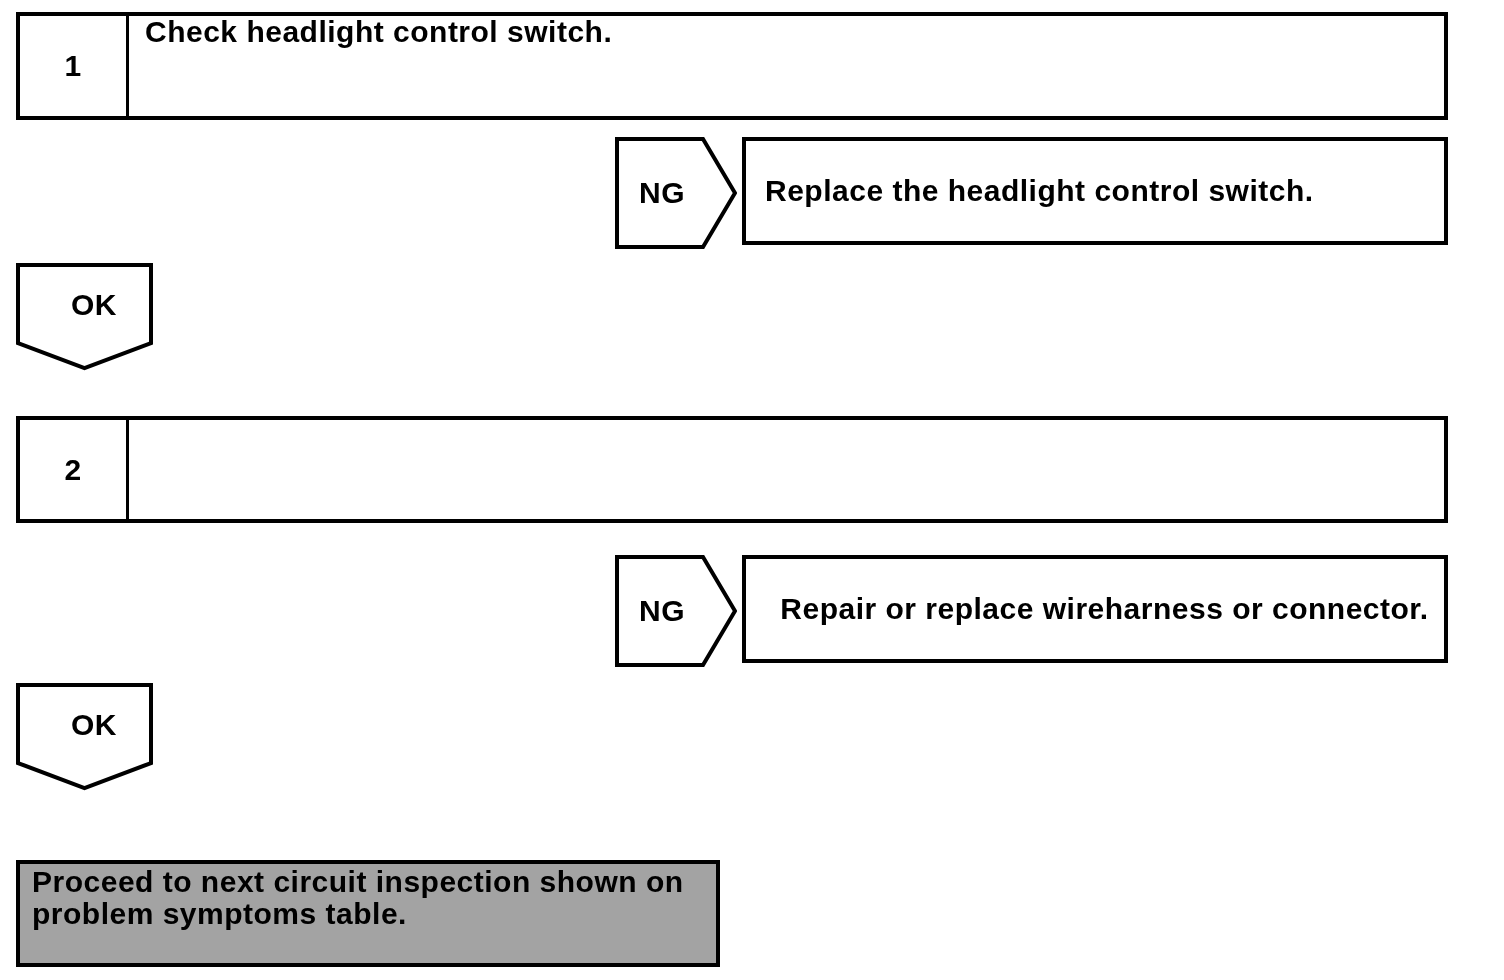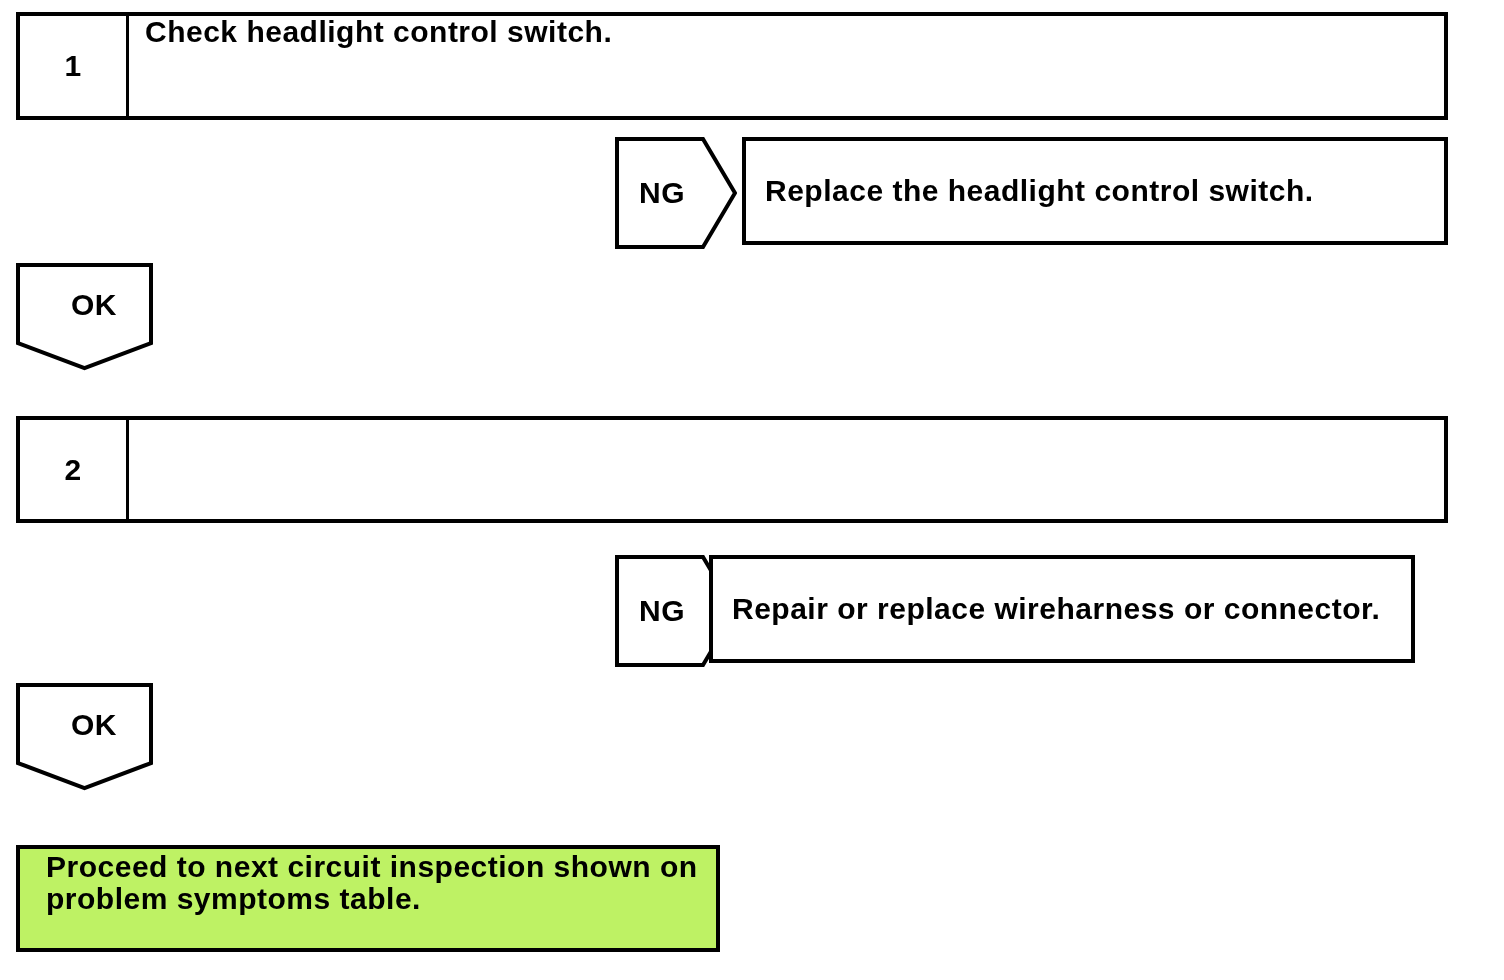--- a/index.html
+++ b/index.html
@@ -37,22 +37,23 @@
   .connector svg { display:block; }
   .connector .lbl {
     position:absolute; left:0; top:0;
     display:flex; align-items:center; justify-content:center;
   }
   .ng-lbl { width:94px; height:112px; }
   .ok-lbl { width:156px; height:84px; }
 
   
   .final-box {
-    border:4px solid #000; background:#bef264;
-    padding:2px 6px 0 26px;
+    border:4px solid #000; background:#a3a3a3;
+    padding:2px 6px 0 12px;
+    margin-top:15px;
   }
 </style>
 </head>
 <body>
 
 <div class="abs process-box" style="left:16px; top:12px; width:1432px; height:108px;">
   <div class="num-cell">
     <span>1</span>
   </div>
   <div class="instr">
@@ -84,21 +85,21 @@
   </div>
 </div>
 
 <div class="connector" style="left:615px; top:555px; width:122px; height:112px;">
   <svg width="122" height="112" viewBox="0 0 122 112">
     <polygon points="2,2 88,2 120,56 88,110 2,110" fill="#ffffff" stroke="#000000" stroke-width="4" stroke-linejoin="miter"></polygon>
   </svg>
   <span class="lbl ng-lbl">NG</span>
 </div>
 
-<div class="abs result-box" style="left:709px; top:555px; width:706px; height:108px;">
+<div class="abs result-box" style="left:742px; top:555px; width:706px; height:108px;justify-content:center;">
   <span>Repair or replace wireharness or connector.</span>
 </div>
 
 <div class="connector" style="left:16px; top:683px; width:137px; height:108px;">
   <svg width="137" height="108" viewBox="0 0 137 108">
     <polygon points="2,2 135,2 135,80 68.5,105 2,80" fill="#ffffff" stroke="#000000" stroke-width="4" stroke-linejoin="miter"></polygon>
   </svg>
   <span class="lbl ok-lbl">OK</span>
 </div>
 

